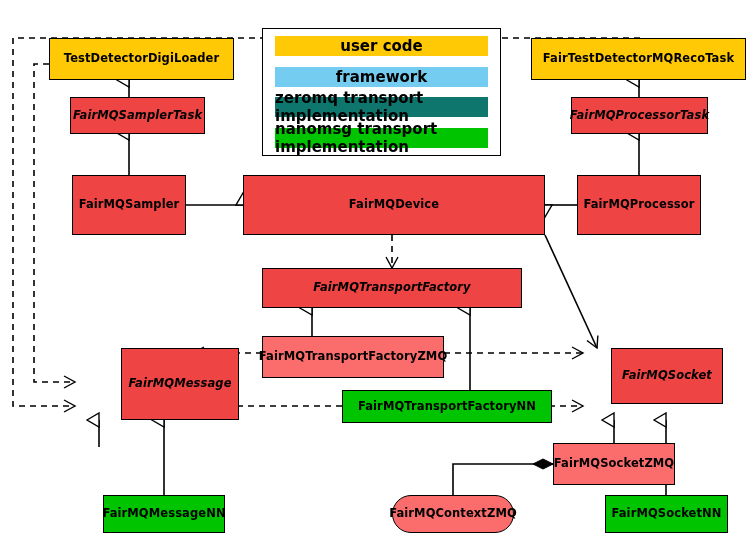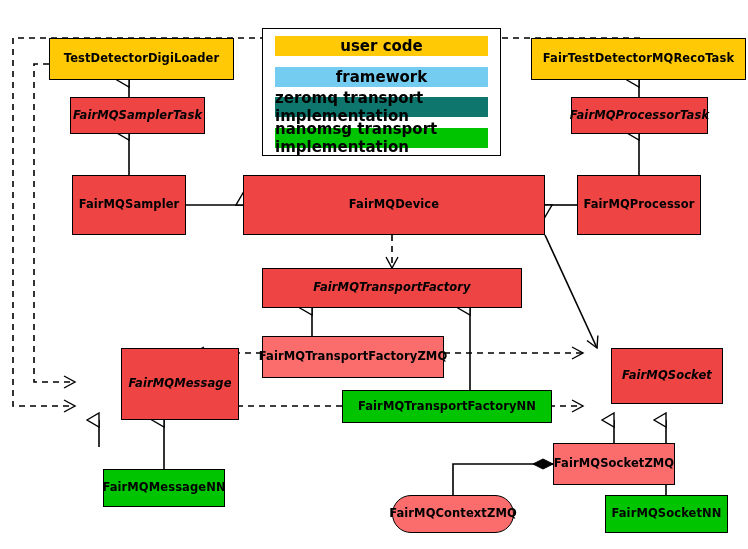--- a/index.html
+++ b/index.html
@@ -164,21 +164,21 @@
 
   <div class="node c-zmq" style="left:262px; top:336px; width:182px; height:42px;">FairMQTransportFactoryZMQ</div>
 
   <div class="node c-nn" style="left:342px; top:390px; width:210px; height:33px;">FairMQTransportFactoryNN</div>
 
   <div class="node c-frame abstract" style="left:75px; top:348px; width:118px; height:72px;margin-left:46px;">FairMQMessage</div>
 
   <div class="node c-frame abstract" style="left:583px; top:348px; width:112px; height:56px;margin-left:28px;">FairMQSocket</div>
 
 
-  <div class="node c-nn" style="left:103px; top:469px; width:122px; height:38px;">FairMQMessageNN</div>
+  <div class="node c-nn" style="left:103px; top:495px; width:122px; height:38px;">FairMQMessageNN</div>
 
   <div class="node c-zmq" style="left:553px; top:443px; width:122px; height:42px;">FairMQSocketZMQ</div>
 
   <div class="node c-nn" style="left:605px; top:495px; width:123px; height:38px;">FairMQSocketNN</div>
 
   <div class="node c-zmq" style="left:392px; top:495px; width:122px; height:38px;border-radius:19px;">FairMQContextZMQ</div>
 
 </div>
 
 </body></html>

